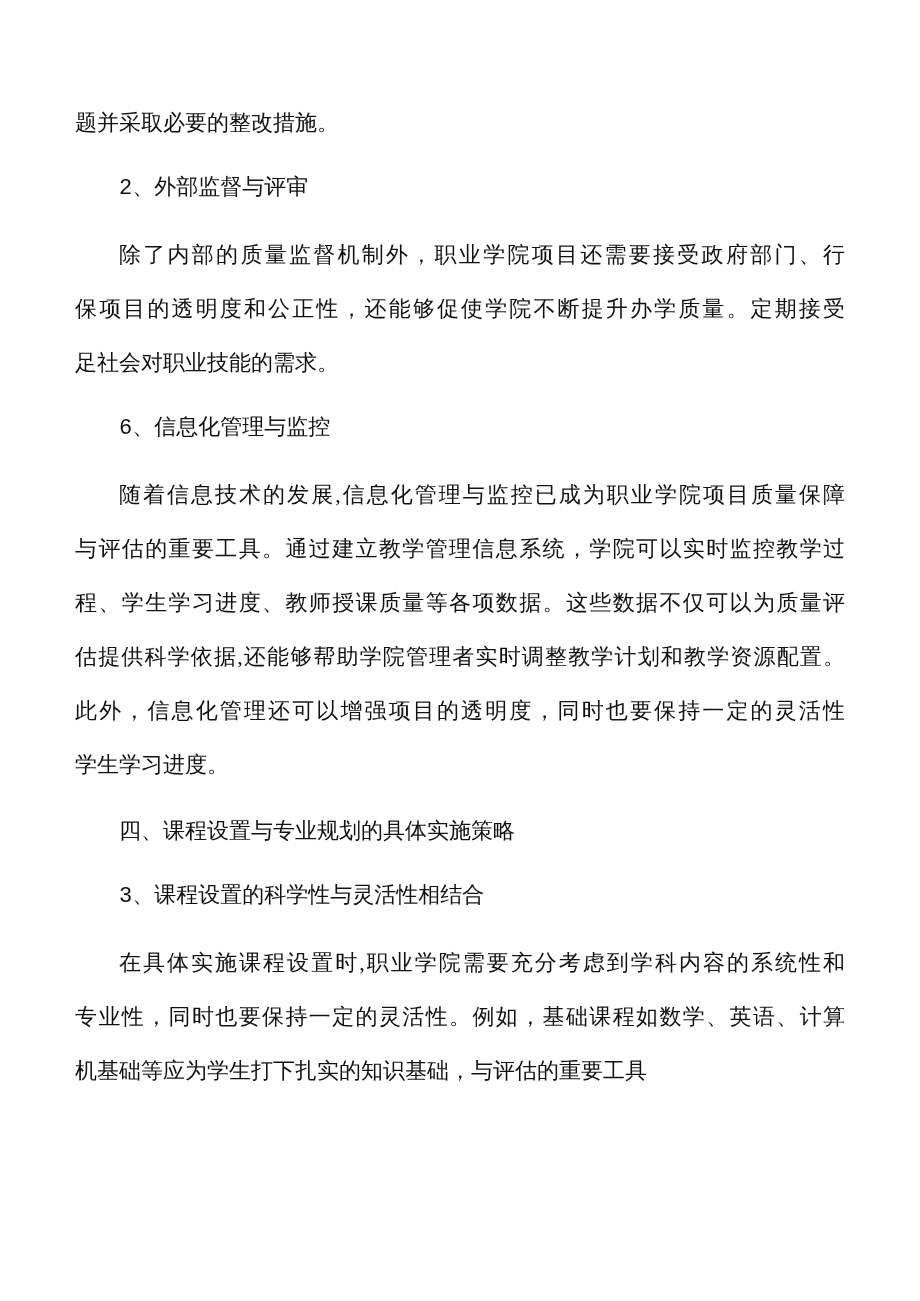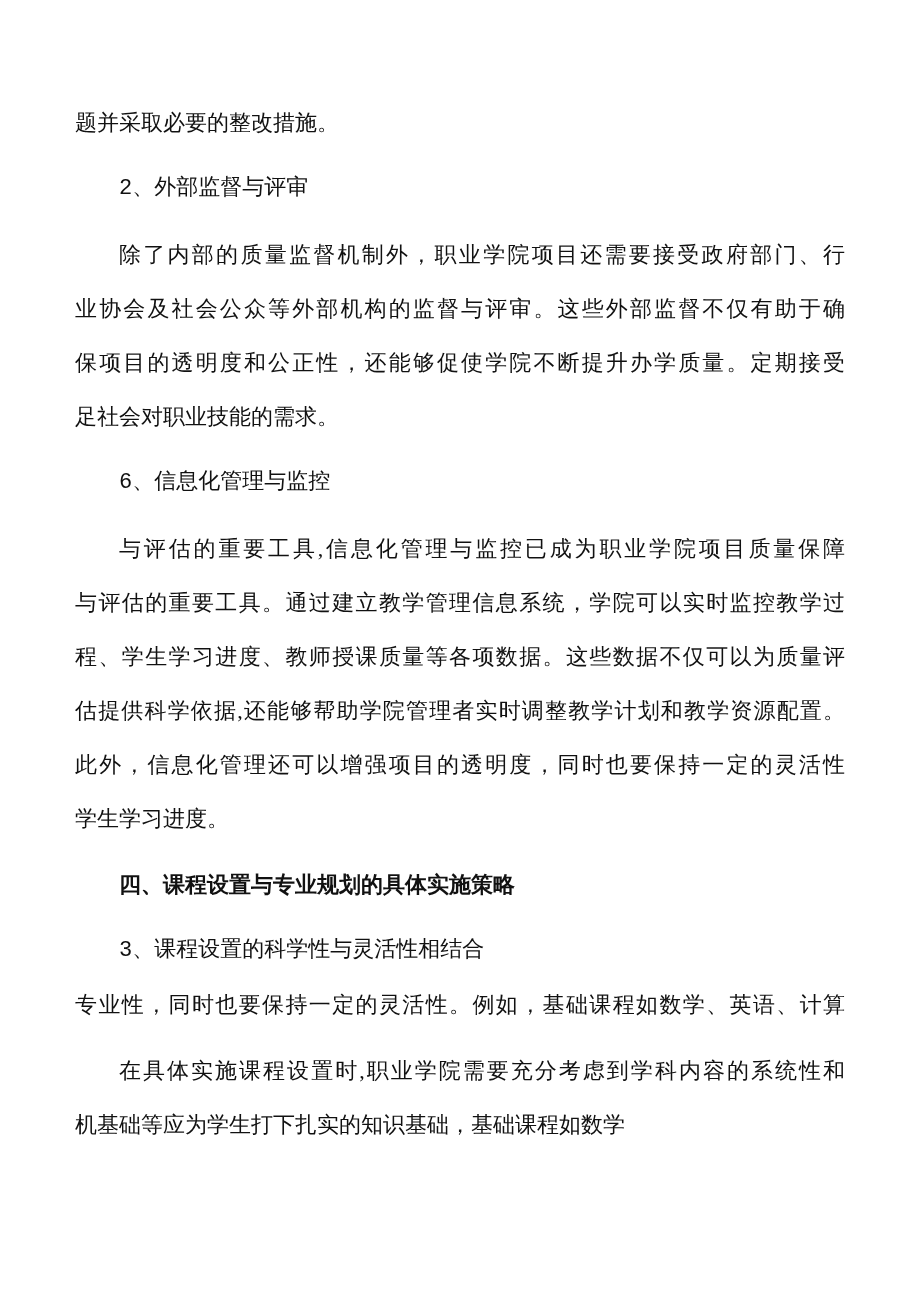--- a/index.html
+++ b/index.html
@@ -48,38 +48,37 @@
     padding-left: 44px;
     margin-top: 12px;
     font-weight: normal;
     font-family: Liberation Mono, monospace;
   }
   
   .section-heading {
     line-height: 54px;
     padding-left: 44px;
     margin-top: 12px;
-    font-weight: bold;
+    font-weight: normal;
   }
 </style>
 </head>
 <body>
 
 <div class="doc" id="doc">
     <div class="continuation">题并采取必要的整改措施。</div>
     <div class="subheading">2、外部监督与评审</div>
     <div class="line first">除了内部的质量监督机制外，职业学院项目还需要接受政府部门、行</div>
-    <div class="line">业协会及社会公众等外部机构的监督与评审。这些外部监督不仅有助于确</div>
     <div class="line">保项目的透明度和公正性，还能够促使学院不断提升办学质量。定期接受</div>
     <div class="line last">足社会对职业技能的需求。</div>
     <div class="subheading">6、信息化管理与监控</div>
-    <div class="line first">与评估的重要工具,信息化管理与监控已成为职业学院项目质量保障</div>
+    <div class="line first">随着信息技术的发展,信息化管理与监控已成为职业学院项目质量保障</div>
     <div class="line">与评估的重要工具。通过建立教学管理信息系统，学院可以实时监控教学过</div>
     <div class="line">程、学生学习进度、教师授课质量等各项数据。这些数据不仅可以为质量评</div>
     <div class="line">估提供科学依据,还能够帮助学院管理者实时调整教学计划和教学资源配置。</div>
     <div class="line">此外，信息化管理还可以增强项目的透明度，同时也要保持一定的灵活性</div>
     <div class="line last">学生学习进度。</div>
     <div class="section-heading">四、课程设置与专业规划的具体实施策略</div>
     <div class="subheading">3、课程设置的科学性与灵活性相结合</div>
+    <div class="line first">在具体实施课程设置时,职业学院需要充分考虑到学科内容的系统性和</div>
     <div class="line">专业性，同时也要保持一定的灵活性。例如，基础课程如数学、英语、计算</div>
-    <div class="line first">在具体实施课程设置时,职业学院需要充分考虑到学科内容的系统性和</div>
-    <div class="line last">机基础等应为学生打下扎实的知识基础，基础课程如数学</div>
+    <div class="line last">机基础等应为学生打下扎实的知识基础，与评估的重要工具</div>
   </div>
 
 </body></html>

